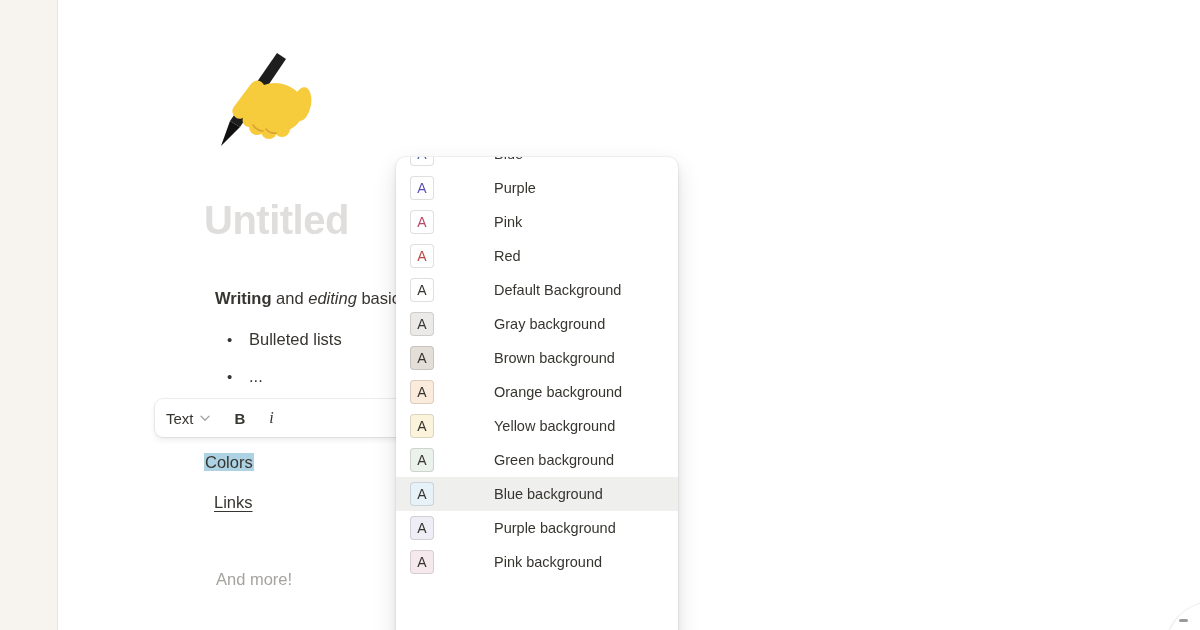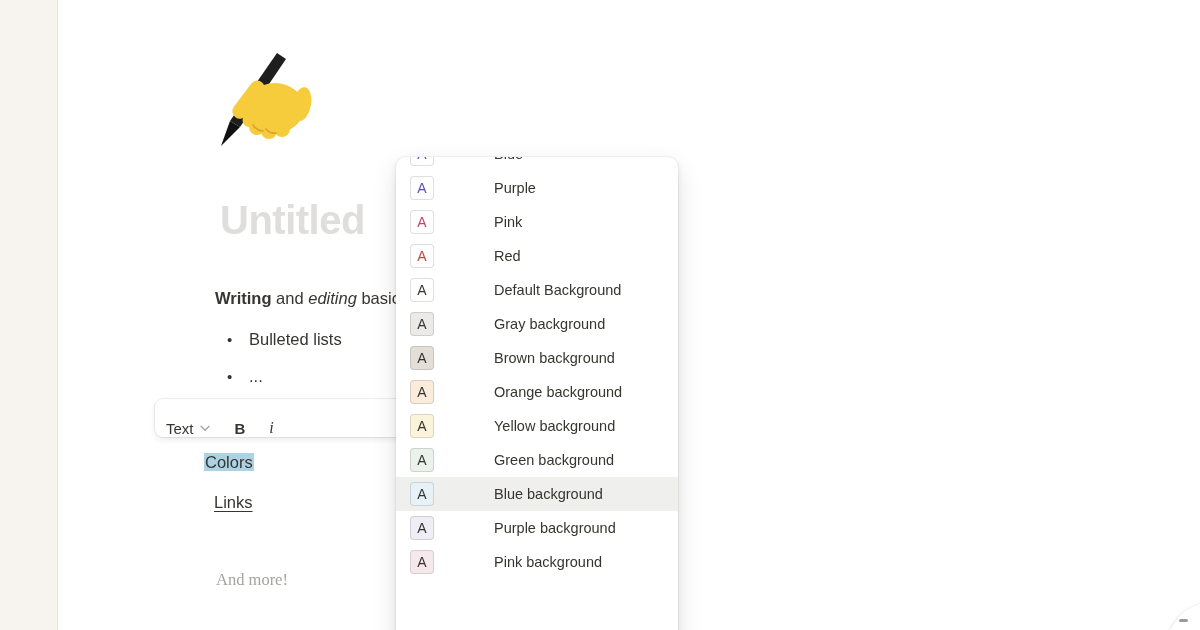--- a/index.html
+++ b/index.html
@@ -13,47 +13,47 @@
 
   
   .sidebar {
     position: absolute; left: 0; top: 0; width: 58px; height: 630px;
     background: #F7F4EF; border-right: 1px solid #E9E6E1;
   }
 
   
   .emoji { position: absolute; left: 213px; top: 50px; width: 100px; height: 100px; }
   .page-title {
-    position: absolute; left: 220px; top: 198px;
+    position: absolute; left: 204px; top: 198px;
     font-size: 40px; font-weight: 700; color: #DFDEDC; letter-spacing: -0.5px;
     white-space: nowrap;
   }
   .intro {
     position: absolute; left: 215px; top: 286px;
     font-size: 16.5px; white-space: nowrap; line-height: 24px;
   }
   .intro .b { font-weight: 700; }
   .intro .i { font-style: italic; text-align: center; }
   .bullet-row { position: absolute; left: 227px; font-size: 16.5px; line-height: 24px; }
   .bullet-row .dot { display: inline-block; width: 22px; color: #37352F; font-size: 15px; }
   .colors-line { position: absolute; left: 204px; top: 450px; font-size: 16.5px; line-height: 24px; }
   .selection { padding: 0 1px; }
   .links-line { position: absolute; left: 214px; top: 490px; font-size: 16.5px; line-height: 24px; }
   .links-line a {
     color: #37352F; text-decoration: underline;
     text-decoration-color: #37352F; text-underline-offset: 3px;
   }
-  .more-line { position: absolute; left: 216px; top: 570px; font-size: 16.5px; color: #A6A39E; font-family: Liberation Serif, serif; }
+  .more-line { position: absolute; left: 216px; top: 570px; font-size: 16.5px; color: #A6A39E; }
 
   
   .toolbar {
     position: absolute; left: 155px; top: 399px; height: 38px; width: 276px;
     background: #ffffff; border-radius: 8px; z-index: 5;
     box-shadow: 0 0 0 1px rgba(15,15,15,0.07), 0 3px 6px rgba(15,15,15,0.08);
-    display: flex; align-items: flex-end; overflow: hidden;
+    display: flex; align-items: center; overflow: hidden;
   }
   .tb-btn {
     display: flex; align-items: center; gap: 6px;
     padding: 0 11px; font-size: 15px; color: #37352F; cursor: pointer; white-space: nowrap;
   }
   .tb-divider { width: 1px; background: #EDECEA; margin: 0; }
   .tb-bold { font-weight: 700; padding: 0 12px; }
   .tb-italic { font-style: italic; padding: 0 12px; font-family: "Liberation Serif", serif; font-size: 16px; }
 
   

